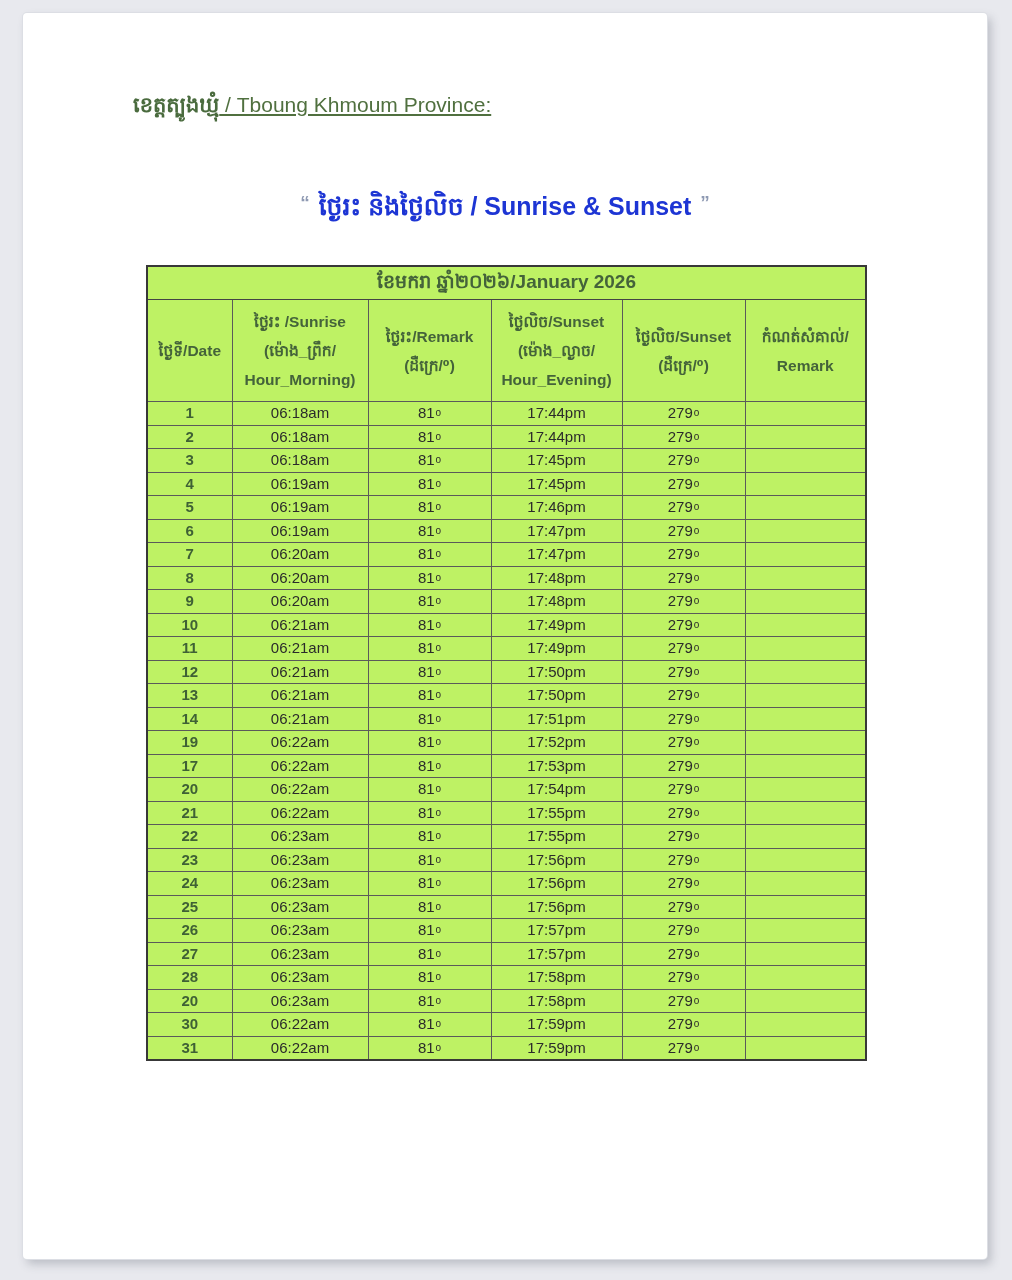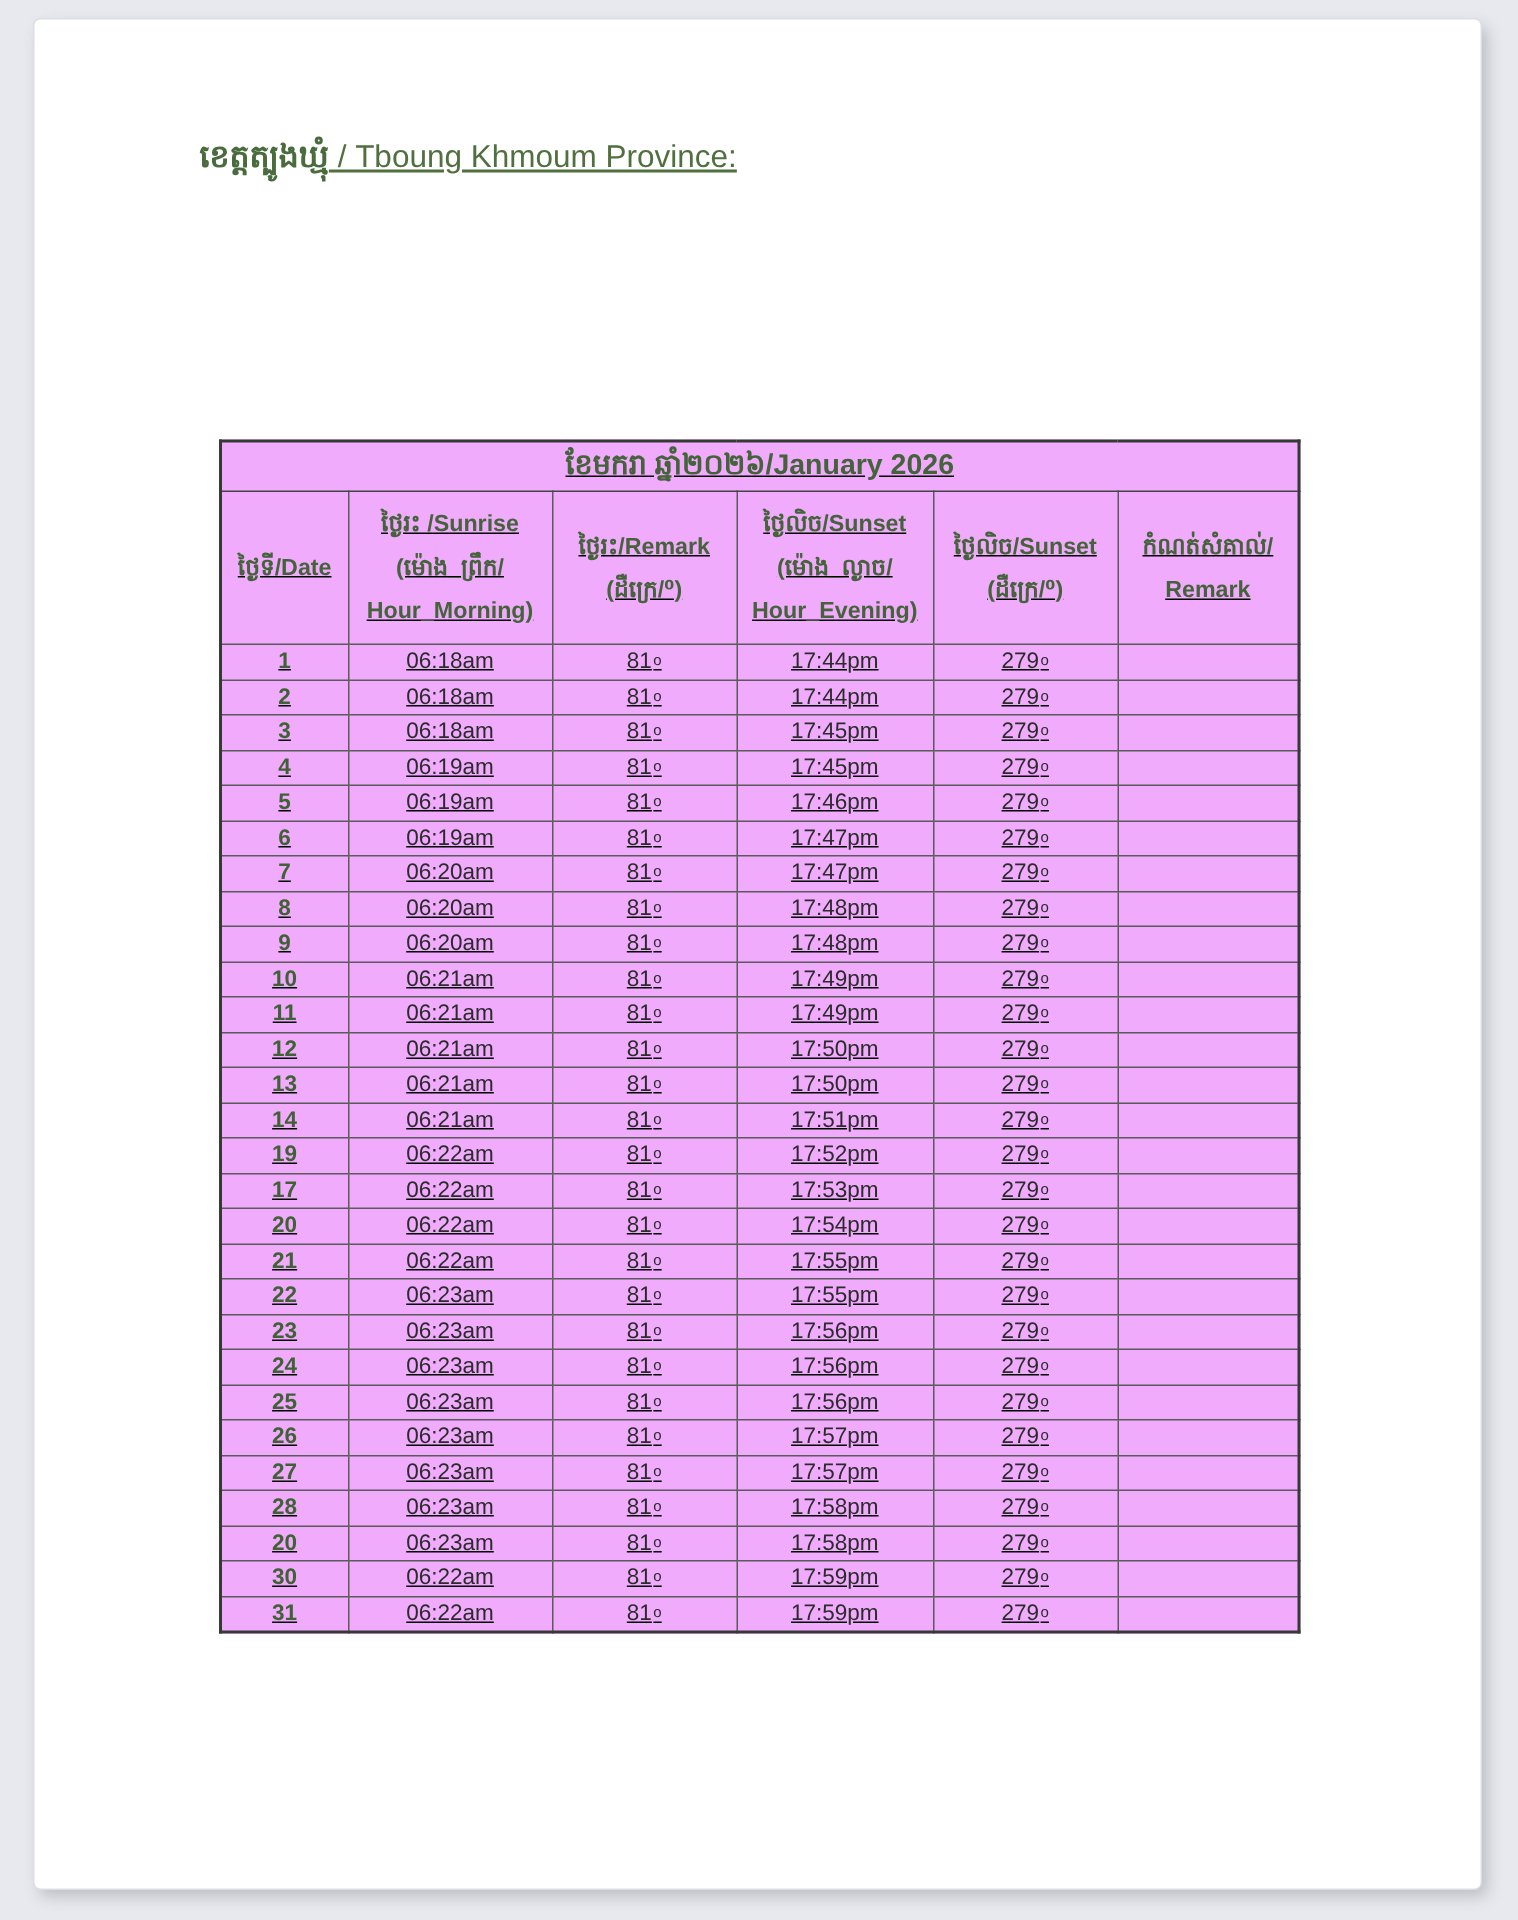--- a/index.html
+++ b/index.html
@@ -44,26 +44,25 @@
     color:#8f9ab3;
     font-size:19px;
     font-weight:700;
     vertical-align:6px;
   }
   .main-title .quote.open{margin-right:9px;}
   .main-title .quote.close{margin-left:9px;}
   
   table.sun-table{
     position:absolute;
-    left:123px;top:280px;
+    left:123px;top:252px;
     border-collapse:collapse;
     table-layout:fixed;
     width:719px;
-    background:#f0abfc;
-    text-decoration:underline;
+    background:#bef264;
   }
   table.sun-table th, table.sun-table td{
     border:1px solid #5a5a5a;
     padding:0;
     overflow:hidden;
   }
   table.sun-table{border:2px solid #383838;}
   tr.caption-row th{
     height:32px;
     font-size:19px;
@@ -103,20 +102,21 @@
     margin-left:1px;
   }
 </style>
 </head>
 <body>
 
 <div class="page">
 
   <div class="province-heading"><span class="khmer">ខេត្តត្បូងឃ្មុំ</span><span class="latin"> / Tboung Khmoum Province:</span></div>
 
+  <div class="main-title"><span class="quote open">“</span><span class="khmer">ថ្ងៃរះ និងថ្ងៃលិច</span><span class="latin"> / Sunrise &amp; Sunset</span><span class="quote close">”</span></div>
 
   <table class="sun-table">
     <colgroup>
       <col style="width:85px">
       <col style="width:136px">
       <col style="width:123px">
       <col style="width:131px">
       <col style="width:123px">
       <col style="width:121px">
     </colgroup>

